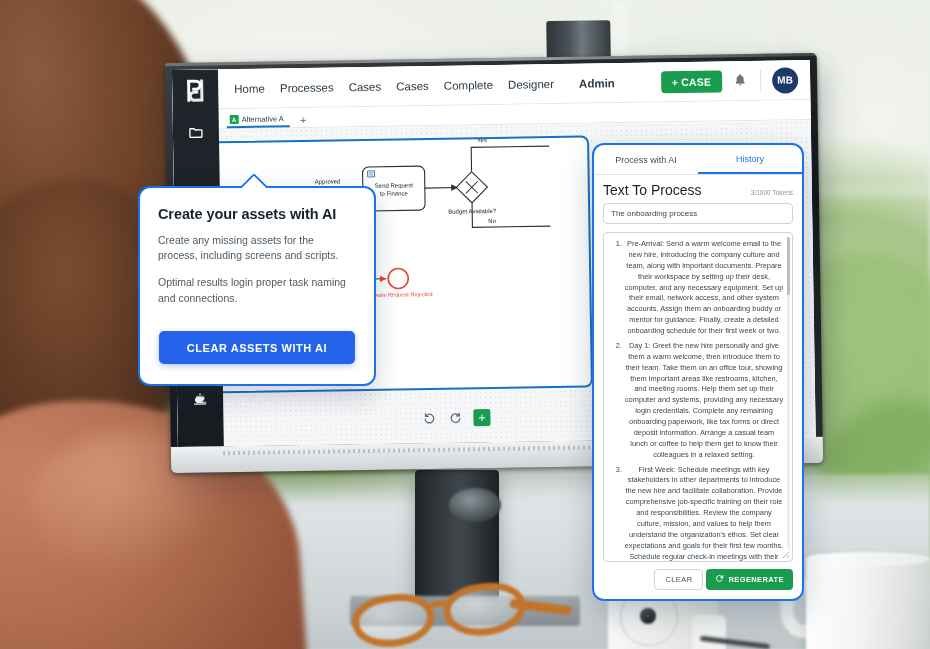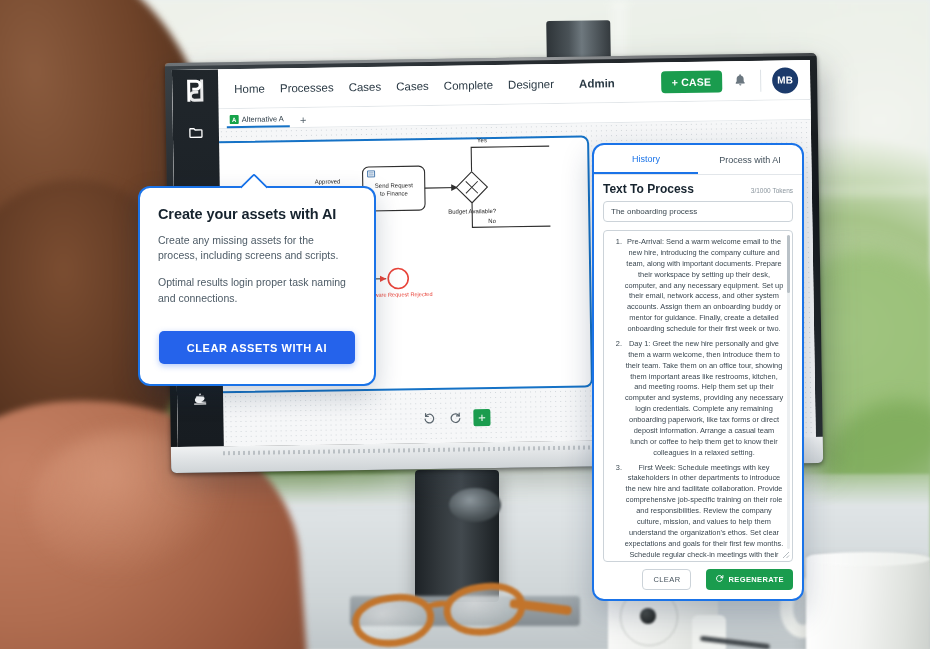--- a/index.html
+++ b/index.html
@@ -252,37 +252,37 @@
     position:absolute; left:592px; top:143px; width:212px; height:458px;
     background:#fff; border:2px solid #1a73e8; border-radius:12px;
     box-shadow: 0 12px 30px rgba(20,40,70,.25);
     z-index: 30; overflow:hidden; display:flex; flex-direction:column;
   }
   .ai-tabs { display:flex; height:30px; border-bottom:1px solid #e2e6ea; flex-shrink:0; }
   .ai-tab { flex:1; display:flex; align-items:center; justify-content:center; font-size:9px; color:#42505b; }
   .ai-tab.active { color:#1a73e8; border-bottom:2px solid #1a73e8; }
   .ai-body { padding: 7px 9px 0 9px; flex:1; display:flex; flex-direction:column; min-height:0;}
   .ai-label-row { display:flex; align-items:baseline; justify-content:space-between; margin-bottom:5px; }
-  .ai-label { font-size:12px; font-weight:bold; color:#16232e; }
+  .ai-label { font-size:14px; font-weight:normal; color:#16232e; }
   .ai-tokens { font-size:6.5px; color:#8a959d; }
   .ai-input {
     border:1px solid #ccd3d9; border-radius:4px; padding:5px 7px; font-size:8px; color:#3a4750;
     margin-bottom:8px; flex-shrink:0;
   }
   .ai-textarea {
     border:1px solid #ccd3d9; border-radius:4px; padding:6px 8px 6px 8px;
     font-size:7.4px; color:#3a4750; line-height:1.47; position:relative;
     flex:1; overflow:hidden; min-height:0;
   }
   .ai-textarea ol { margin:0; padding-left:12px; }
   .ai-textarea li { margin-bottom:4px;text-align:center; }
   .resize-grip { position:absolute; right:2px; bottom:2px; width:8px; height:8px; }
   .scroll-track { position:absolute; right:2px; top:4px; bottom:12px; width:3px; background:#eceff1; border-radius:2px;}
   .scroll-thumb { position:absolute; right:2px; top:4px; width:3px; height:58px; background:#b9c1c7; border-radius:2px;}
-  .ai-footer { display:flex; justify-content:flex-end; align-items:center; gap:15px; padding:7px 9px 9px 9px; flex-shrink:0;}
+  .ai-footer { display:flex; justify-content:flex-end; align-items:center; gap:3px; padding:7px 9px 9px 9px; flex-shrink:0;}
   .btn-clear { border:1px solid #ccd3d9; border-radius:4px; font-size:7.5px; color:#46535d; letter-spacing:.4px;
                padding:5px 10px; background:#fff; }
   .btn-regen { background:#1a9c4e; color:#fff; border-radius:4px; font-size:7.5px; letter-spacing:.4px; font-weight:bold;
                padding:5px 9px; display:flex; align-items:center; gap:4px; }
 </style>
 </head>
 <body>
 
 <div id="scene">
   <div class="bg-base"></div>
@@ -471,22 +471,22 @@
   <div class="callout">
     <div class="callout-tail"></div>
     <h2>Create your assets with AI</h2>
     <p>Create any missing assets for the process, including screens and scripts.</p>
     <p class="second">Optimal results login proper task naming and connections.</p>
     <div class="cta">CLEAR ASSETS WITH AI</div>
   </div>
 
   <div class="ai-panel">
     <div class="ai-tabs">
+      <div class="ai-tab">Process with AI</div>
       <div class="ai-tab active">History</div>
-      <div class="ai-tab">Process with AI</div>
     </div>
     <div class="ai-body">
       <div class="ai-label-row">
         <span class="ai-label">Text To Process</span>
         <span class="ai-tokens">3/1000 Tokens</span>
       </div>
       <div class="ai-input">The onboarding process</div>
       <div class="ai-textarea">
         <ol>
           <li>Pre-Arrival: Send a warm welcome email to the new hire, introducing the company culture and team, along with important documents. Prepare their workspace by setting up their desk, computer, and any necessary equipment. Set up their email, network access, and other system accounts. Assign them an onboarding buddy or mentor for guidance. Finally, create a detailed onboarding schedule for their first week or two.</li>

